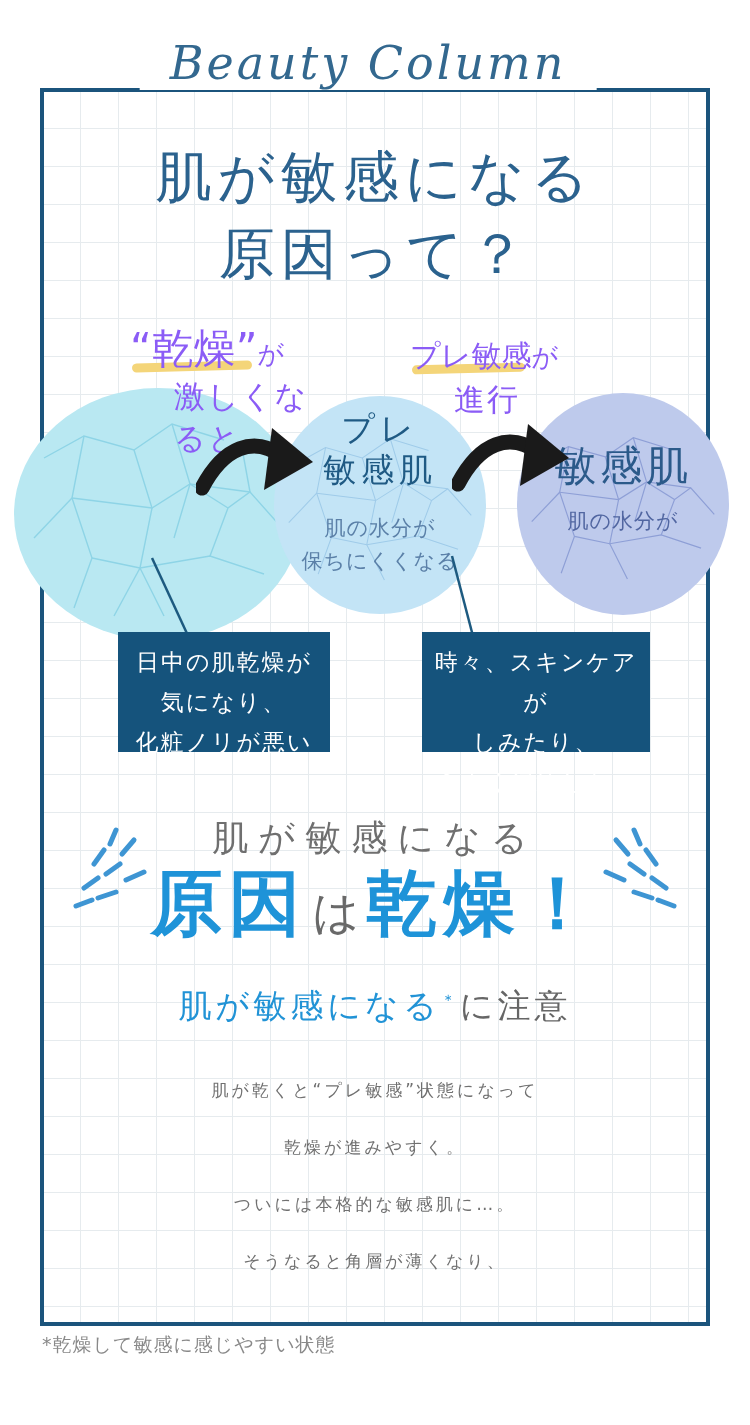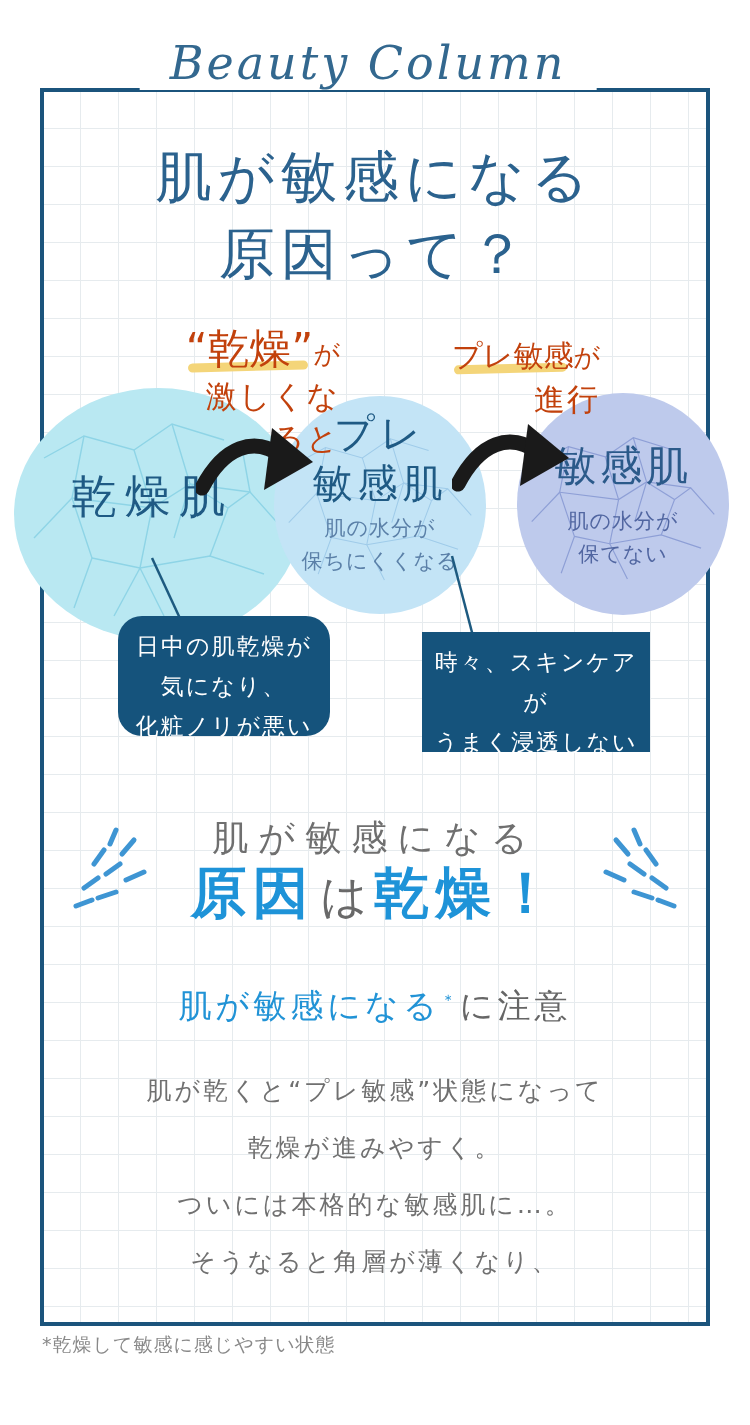--- a/index.html
+++ b/index.html
@@ -21,80 +21,80 @@
     position:absolute;top:36px;left:50%;transform:translateX(-50%);
     background:#ffffff;padding:0 30px;z-index:5;
     font-family:"DejaVu Serif","Liberation Serif",serif;
     font-style:italic;font-size:46px;color:#33688f;letter-spacing:3px;white-space:nowrap;
   }
   .main-title{
     position:absolute;top:138px;left:0;width:750px;text-align:center;z-index:4;
     font-size:56px;font-weight:500;color:#2b628e;letter-spacing:6px;line-height:1.38;
   }
   
-  .step-label{position:absolute;z-index:6;text-align:right;color:#c2410c;font-weight:500;}
+  .step-label{position:absolute;z-index:6;text-align:left;color:#8b5cf6;font-weight:500;}
   .step-label-1{left:130px;top:326px;width:210px;}
   .step-label-2{left:410px;top:338px;width:190px;}
   .em-wrap{position:relative;display:inline-block;}
   .em-big{font-size:42px;line-height:1.1;position:relative;z-index:2;}
   .em-mid{font-size:30px;line-height:1.2;position:relative;z-index:2;}
   .em-suffix{font-size:26px;position:relative;z-index:2;}
   .yellow-underline{
     position:absolute;left:2px;right:6px;bottom:1px;height:9px;background:#f4d579;
     border-radius:5px;transform:rotate(-1.5deg);z-index:1;
   }
   .step-sub{font-size:31px;margin-top:4px;letter-spacing:2px;margin-left:44px;}
   
   .circle{position:absolute;border-radius:50%;z-index:2;overflow:hidden;}
   .circle-1{left:14px;top:388px;width:288px;height:252px;background:#b9e8f2;}
   .circle-2{left:274px;top:396px;width:212px;height:218px;background:#c3e4f6;}
   .circle-3{left:517px;top:393px;width:212px;height:222px;background:#becaec;}
   .cracks{position:absolute;left:0;top:0;width:100%;height:100%;}
   .circle-text{position:absolute;width:100%;text-align:center;z-index:3;}
   .c1-name{top:466px;left:8px;width:288px;font-size:46px;letter-spacing:8px;color:#1f5a84;font-weight:500;}
-  .c2-name{top:408px;left:274px;width:212px;font-size:40px;letter-spacing:5px;color:#1f5a84;font-weight:500;line-height:1.25;}
+  .c2-name{top:408px;left:274px;width:212px;font-size:33px;letter-spacing:5px;color:#1f5a84;font-weight:500;line-height:1.25;}
   .c2-sub{top:512px;left:274px;width:212px;font-size:21px;letter-spacing:1px;color:#5b80a8;line-height:1.55;}
   .c3-name{top:438px;left:517px;width:212px;font-size:42px;letter-spacing:4px;color:#2b5a8a;font-weight:500;}
   .c3-sub{top:505px;left:517px;width:212px;font-size:21px;letter-spacing:1px;color:#5166a1;line-height:1.55;}
   
   .arrow{position:absolute;z-index:6;}
   .arrow-1{left:196px;top:424px;}
   .arrow-2{left:452px;top:420px;}
   
   .connectors{position:absolute;left:0;top:540px;width:750px;height:110px;z-index:4;}
   
   .callout{
     position:absolute;z-index:5;background:#15537c;color:#ffffff;text-align:center;
     font-size:23px;line-height:40px;letter-spacing:2px;padding-top:10px;
   }
-  .callout-1{left:118px;top:616px;width:212px;height:110px;border-radius:24px;}
+  .callout-1{left:118px;top:632px;width:212px;height:110px;}
   .callout-2{left:422px;top:632px;width:228px;height:110px;}
   
   .lead{
     position:absolute;top:814px;left:0;width:750px;text-align:center;z-index:4;
     font-size:36px;color:#6f6f6f;letter-spacing:10px;font-weight:500;
   }
   .headline{
     position:absolute;top:856px;left:0;width:750px;text-align:center;z-index:4;white-space:nowrap;
   }
-  .hl-blue{font-size:56px;color:#1e93d8;font-weight:600;letter-spacing:6px;}
+  .hl-blue{font-size:72px;color:#1e93d8;font-weight:600;letter-spacing:6px;}
   .hl-gray{font-size:46px;color:#696969;font-weight:500;padding:0 6px;}
   .burst{position:absolute;z-index:4;}
   .burst-left{left:62px;top:820px;}
   .burst-right{left:598px;top:820px;transform:scaleX(-1);}
   .subhead{
     position:absolute;top:984px;left:0;width:750px;text-align:center;z-index:4;
     font-size:33px;letter-spacing:4px;font-weight:500;
   }
   .subhead .blue{color:#2193d6;}
   .subhead .mark{color:#2193d6;font-size:15px;vertical-align:super;}
   .subhead .gray{color:#666666;}
   .body-text{
     position:absolute;top:1062px;left:0;width:750px;text-align:center;z-index:4;
-    font-size:25px;line-height:57px;letter-spacing:3px;color:#707070;
+    font-size:17px;line-height:57px;letter-spacing:3px;color:#707070;
   }
   .footnote{
     position:absolute;top:1332px;left:42px;z-index:4;
     font-size:19px;color:#898989;letter-spacing:1px;
   }
 </style>
 </head>
 <body>
 
 <div class="page">
@@ -159,33 +159,31 @@
       <path d="M120,62 L138,120 L126,180 L150,228"></path>
         <path d="M158,36 L176,96 L160,150"></path>
       <path d="M58,110 L138,120 L176,96 L236,104"></path>
         <path d="M78,170 L126,180 L196,168 L250,186"></path>
       <path d="M196,168 L214,120 L236,104 L268,140"></path>
         <path d="M20,150 L58,110"></path>
         <path d="M214,120 L176,96"></path>
     </svg>
   </div>
 
-  <div class="circle-text c1-name">乾燥肌</div>
   <div class="circle-text c2-name">
     <div>プレ</div>
     <div>敏感肌</div>
   </div>
   <div class="circle-text c2-sub">
     <div>肌の水分が</div>
     <div>保ちにくくなる</div>
   </div>
   <div class="circle-text c3-name">敏感肌</div>
   <div class="circle-text c3-sub">
     <div>肌の水分が</div>
-    <div>保てない</div>
   </div>
 
   <svg class="arrow arrow-1" width="118" height="82" viewBox="0 0 118 82">
     <path d="M6,64 C28,22 58,12 86,32" fill="none" stroke="#1a1a1a" stroke-width="15" stroke-linecap="round"></path>
     <polygon points="76,4 117,38 68,66" fill="#1a1a1a"></polygon>
   </svg>
   <svg class="arrow arrow-2" width="118" height="82" viewBox="0 0 118 82">
     <path d="M6,64 C28,22 58,12 86,32" fill="none" stroke="#1a1a1a" stroke-width="15" stroke-linecap="round"></path>
     <polygon points="76,4 117,38 68,66" fill="#1a1a1a"></polygon>
   </svg>
@@ -195,20 +193,21 @@
     <line x1="452" y1="16" x2="474" y2="100" stroke="#1d5a80" stroke-width="2.5"></line>
   </svg>
 
   <div class="callout callout-1">
     <div>日中の肌乾燥が</div>
     <div>気になり、</div>
     <div>化粧ノリが悪い</div>
   </div>
   <div class="callout callout-2">
     <div>時々、スキンケアが</div>
+    <div>しみたり、</div>
     <div>うまく浸透しない</div>
   </div>
 
   <div class="lead">肌が敏感になる</div>
 
   <svg class="burst burst-left" width="90" height="95" viewBox="0 0 90 95" stroke="#3e95d3" stroke-width="5" stroke-linecap="round">
     <path d="M14,86 L30,80"></path>
       <path d="M36,78 L54,72"></path>
       <path d="M22,68 L36,58"></path>
     <path d="M44,54 L58,44"></path>

